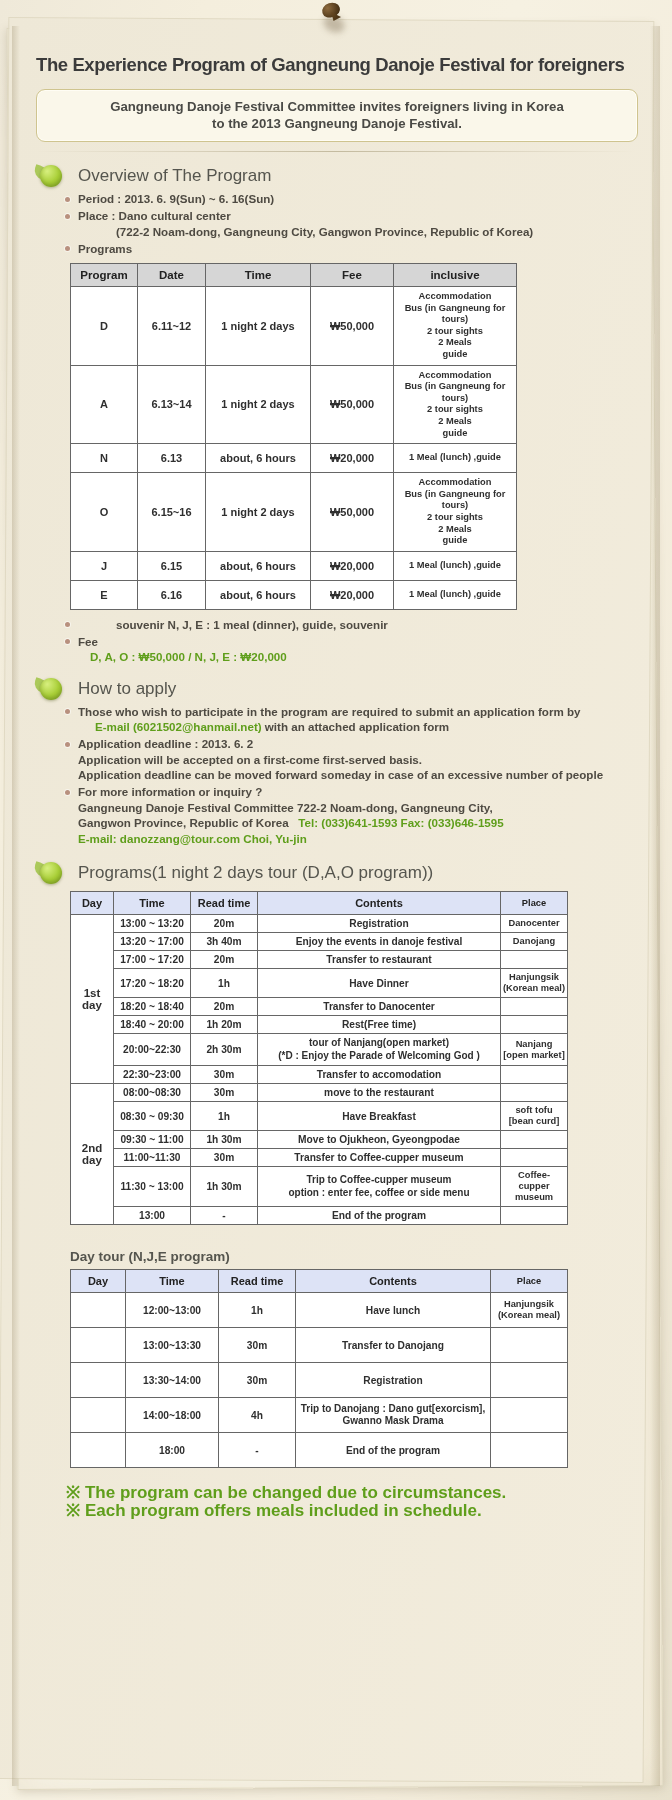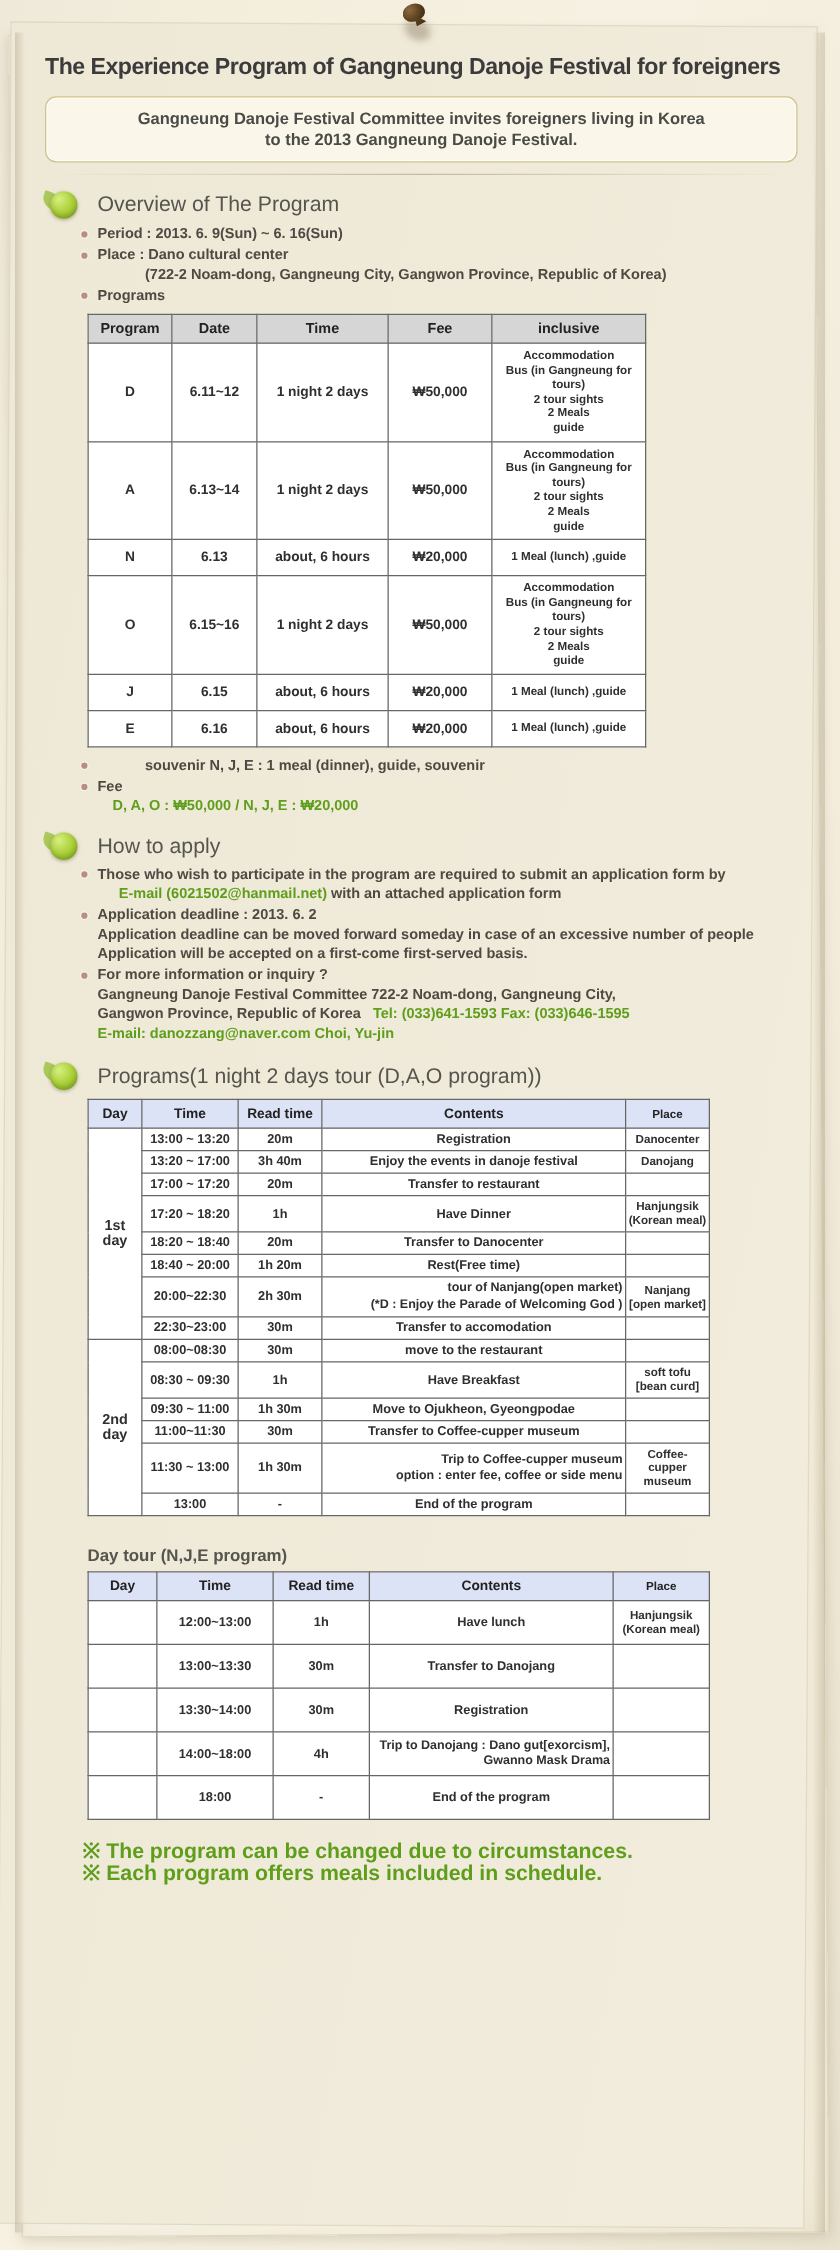--- a/index.html
+++ b/index.html
@@ -33,21 +33,21 @@
     background:linear-gradient(270deg,rgba(150,135,100,.28),rgba(150,135,100,0));}
   
   .pin{position:absolute;left:317px;top:2px;width:30px;height:30px;z-index:40;}
   .pin .shadow{position:absolute;left:6px;top:14px;width:22px;height:16px;
     background:rgba(90,70,40,.30);filter:blur(3px);border-radius:50%;transform:rotate(25deg);}
   .pin .head{position:absolute;left:5px;top:1px;width:18px;height:14px;border-radius:50% 50% 45% 45%;
     background:radial-gradient(circle at 35% 30%,#8d6a3e,#4d3517 70%,#31210d);transform:rotate(-18deg);}
   .pin .tip{position:absolute;left:14px;top:10px;width:10px;height:9px;
     background:linear-gradient(135deg,#6a4a22,#3c2910);clip-path:polygon(0 0,100% 55%,25% 100%);}
 
-  .content{position:absolute;left:24px;top:38px;width:624px;}
+  .content{position:absolute;left:24px;top:50px;width:624px;}
 
   h1.title{
     margin:0;padding:0 0 0 12px;
     font-size:18.5px;font-weight:bold;color:#3b3b3b;letter-spacing:-.4px;
     line-height:30px;
   }
   .subbox{
     margin:9px 10px 0 12px;border:1px solid #cfc48f;border-radius:9px;
     background:#faf7ea;
     padding:8px 6px 9px;text-align:center;
@@ -78,21 +78,21 @@
   .t1{margin:7px 0 4px 46px;width:447px;border:1.6px solid #555;}
   .t1 th,.t1 td{border:1px solid #666;text-align:center;vertical-align:middle;padding:4px 2px;font-weight:bold;}
   .t1 thead th{background:#d6d6d6;font-size:11.5px;padding:5px 2px;color:#222;}
   .t1 td.inc{font-size:9.3px;line-height:11.6px;}
   .t1 td.big{height:60px;}
   .t1 td.sm{height:20px;}
 
   .t2{margin:5px 0 0 46px;width:498px;border:1.6px solid #555;}
   .t2 th,.t2 td{border:1px solid #666;text-align:center;vertical-align:middle;padding:3px 2px;font-weight:bold;font-size:10.2px;}
   .t2 thead th{background:#dde3f6;font-size:11px;padding:5px 2px;color:#222;}
-  .t2 td.two{line-height:12.5px;font-size:10px;text-align:right;}
+  .t2 td.two{line-height:12.5px;font-size:10px;}
   .t2 td.day{font-size:11.5px;width:38px;}
   .t2 .ctime{width:72px;}
   .t2 .cread{width:62px;}
   .t2 .cplace{width:62px;font-size:9.3px;line-height:11px;}
 
   h3.subtitle{margin:24px 0 0 46px;font-size:13.5px;font-weight:bold;color:#55554e;}
 
   .footnotes{margin:16px 0 0 42px;}
   .footnotes div{font-size:17px;font-weight:bold;color:#5f9e1b;line-height:18px;}
 </style>
@@ -205,28 +205,28 @@
       <span class="orb"></span>
       <h2>How to apply</h2>
     </div>
     <ul class="bul">
       <li>
         <span>Those who wish to participate in the program are required to submit an application form by</span>
         <span class="ind2" style="display:block;padding-left:17px"><span class="greenb">E-mail (6021502@hanmail.net)</span><span> with an attached application form</span></span>
       </li>
       <li>
         <span>Application deadline : 2013. 6. 2</span>
+        <span class="ind2" style="padding-left:0">Application will be accepted on a first-come first-served basis.</span>
         <span class="ind2" style="padding-left:0">Application deadline can be moved forward someday in case of an excessive number of people</span>
-        <span class="ind2" style="padding-left:0">Application will be accepted on a first-come first-served basis.</span>
       </li>
       <li>
         <span>For more information or inquiry ?</span>
         <span class="ind2" style="padding-left:0">Gangneung Danoje Festival Committee 722-2 Noam-dong, Gangneung City,</span>
         <span class="ind2" style="padding-left:0"><span>Gangwon Province, Republic of Korea</span>&nbsp;&nbsp;&nbsp;<span class="greenb">Tel: (033)641-1593 Fax: (033)646-1595</span></span>
-        <span class="ind2 greenb" style="padding-left:0">E-mail: danozzang@naver.com  Choi, Yu-jin</span>
+        <span class="ind2 greenb" style="padding-left:0">E-mail: danozzang@tour.com  Choi, Yu-jin</span>
       </li>
     </ul>
 
     <div class="sechead" style="margin-top:16px">
       <span class="leaf"></span>
       <span class="orb"></span>
       <h2>Programs(1 night 2 days tour (D,A,O program))</h2>
     </div>
 
     <table class="t2">

